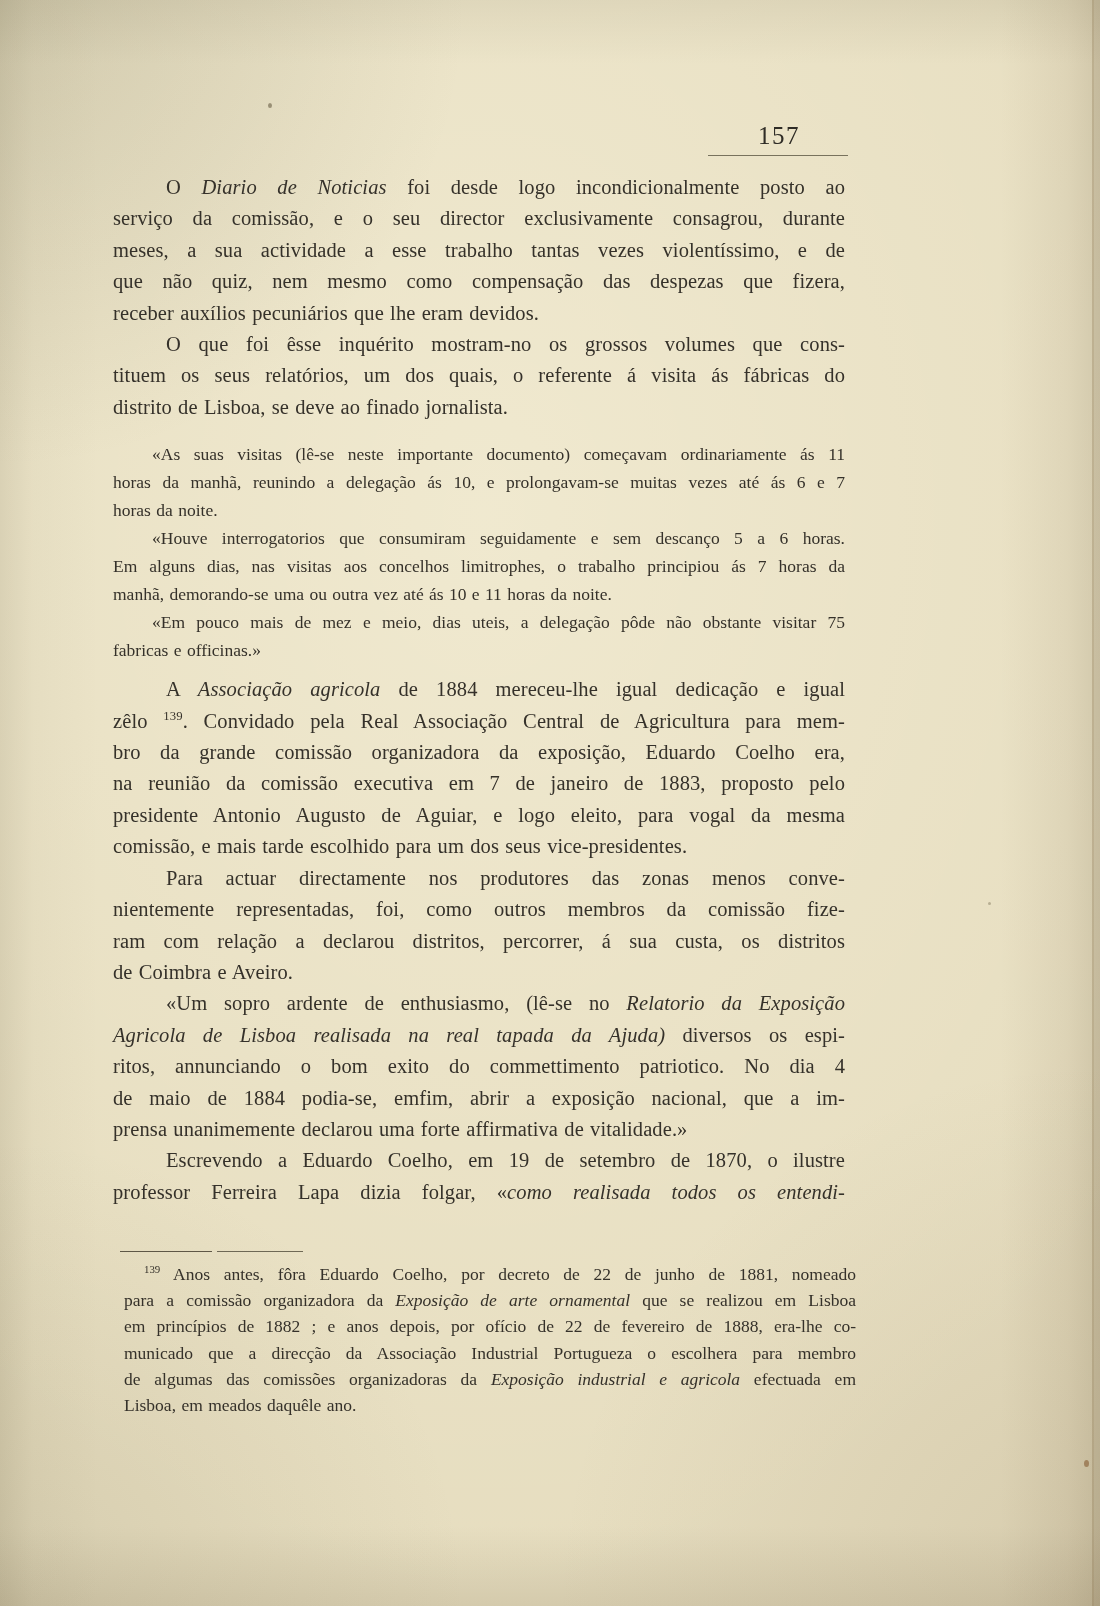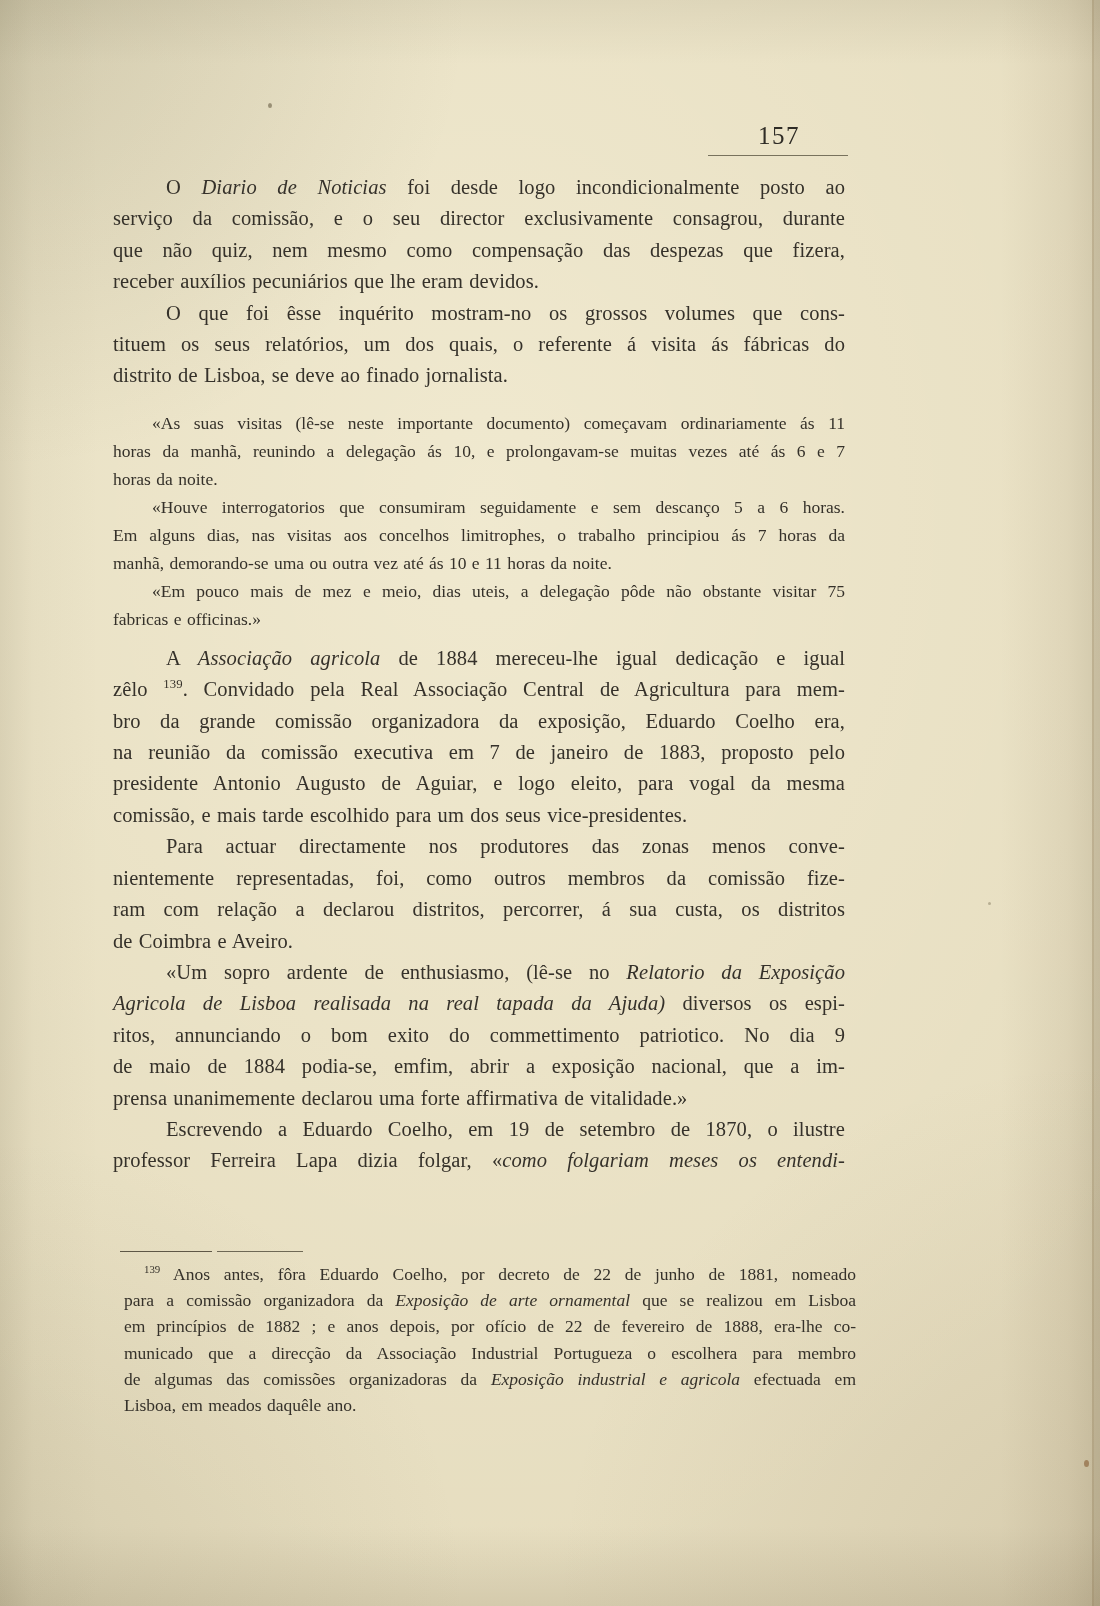--- a/index.html
+++ b/index.html
@@ -70,20 +70,21 @@
   <div class="speck speck-2"></div>
   <div class="speck speck-3"></div>
 
   <div class="pageno">157</div>
   <div class="pageno-rule"></div>
 
   <div id="main-text">
       <div class="block body">
         <div class="line first"><span>O </span><em>Diario de Noticias</em><span> foi desde logo incondicionalmente posto ao</span></div>
         <div class="line"><span>serviço da comissão, e o seu director exclusivamente consagrou, durante</span></div>
+        <div class="line"><span>meses, a sua actividade a esse trabalho tantas vezes violentíssimo, e de</span></div>
         <div class="line"><span>que não quiz, nem mesmo como compensação das despezas que fizera,</span></div>
         <div class="line last"><span>receber auxílios pecuniários que lhe eram devidos.</span></div>
       </div>
       <div class="block body">
         <div class="line first"><span>O que foi êsse inquérito mostram-no os grossos volumes que cons-</span></div>
         <div class="line"><span>tituem os seus relatórios, um dos quais, o referente á visita ás fábricas do</span></div>
         <div class="line last"><span>distrito de Lisboa, se deve ao finado jornalista.</span></div>
       </div>
       <div class="block quote">
         <div class="line first"><span>«As suas visitas (lê-se neste importante documento) começavam ordinariamente ás 11</span></div>
@@ -109,27 +110,27 @@
       </div>
       <div class="block body">
         <div class="line first"><span>Para actuar directamente nos produtores das zonas menos conve-</span></div>
         <div class="line"><span>nientemente representadas, foi, como outros membros da comissão fize-</span></div>
         <div class="line"><span>ram com relação a declarou distritos, percorrer, á sua custa, os distritos</span></div>
         <div class="line last"><span>de Coimbra e Aveiro.</span></div>
       </div>
       <div class="block body">
         <div class="line first"><span>«Um sopro ardente de enthusiasmo, (lê-se no </span><em>Relatorio da Exposição</em></div>
         <div class="line"><em>Agricola de Lisboa realisada na real tapada da Ajuda)</em><span> diversos os espi-</span></div>
-        <div class="line"><span>ritos, annunciando o bom exito do commettimento patriotico. No dia 9</span></div>
+        <div class="line"><span>ritos, annunciando o bom exito do commettimento patriotico. No dia 4</span></div>
         <div class="line"><span>de maio de 1884 podia-se, emfim, abrir a exposição nacional, que a im-</span></div>
         <div class="line last"><span>prensa unanimemente declarou uma forte affirmativa de vitalidade.»</span></div>
       </div>
       <div class="block body">
         <div class="line first"><span>Escrevendo a Eduardo Coelho, em 19 de setembro de 1870, o ilustre</span></div>
-        <div class="line"><span>professor Ferreira Lapa dizia folgar, «</span><em>como folgariam meses os entendi-</em></div>
+        <div class="line"><span>professor Ferreira Lapa dizia folgar, «</span><em>como realisada todos os entendi-</em></div>
       </div>
     </div>
 
   <div class="sep-a"></div>
   <div class="sep-b"></div>
 
   <div id="footnote-text">
       <div class="block footnote">
         <div class="line first"><sup>139</sup><span> Anos antes, fôra Eduardo Coelho, por decreto de 22 de junho de 1881, nomeado</span></div>
         <div class="line"><span>para a comissão organizadora da </span><em>Exposição de arte ornamental</em><span> que se realizou em Lisboa</span></div>

